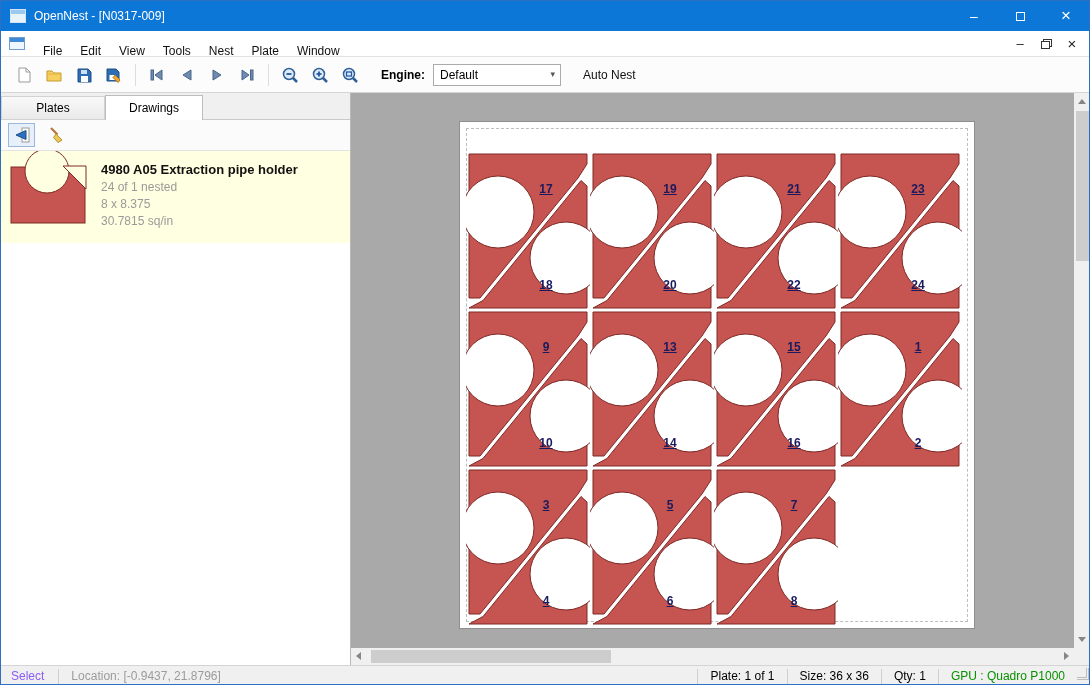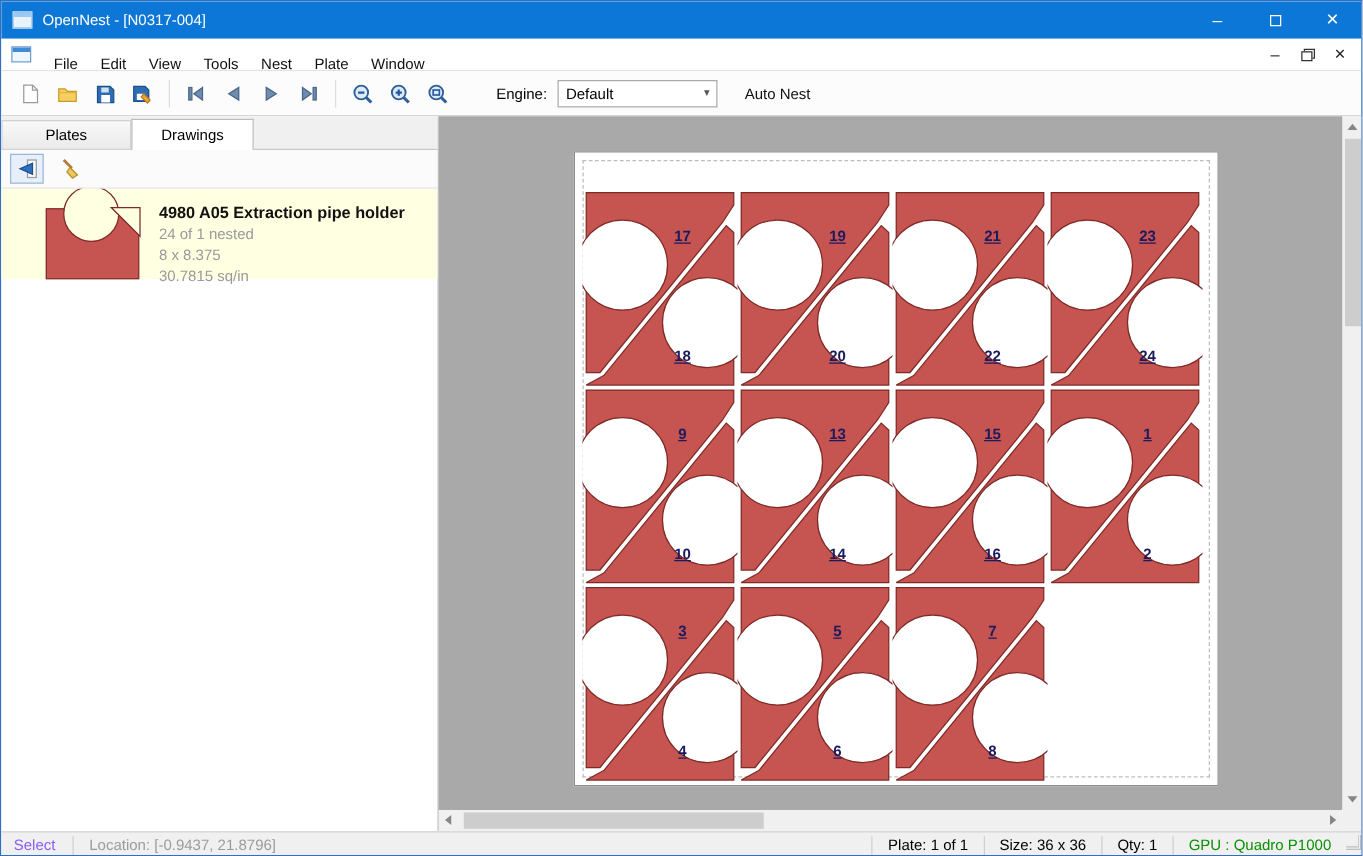--- a/index.html
+++ b/index.html
@@ -22,35 +22,35 @@
   .menu-item{padding:0 9px;height:26px;line-height:25px;color:#111;margin-top:16px;}
   .menu-controls{margin-left:auto;display:flex;align-items:center;height:26px;padding-right:4px;}
   .mc-btn{width:26px;height:22px;display:flex;align-items:center;justify-content:center;color:#222;font-size:13px;}
   .restore-icon{position:relative;width:11px;height:10px;display:inline-block;}
   .restore-icon::before{content:"";position:absolute;right:0;top:0;width:7px;height:6px;border:1px solid #333;}
   .restore-icon::after{content:"";position:absolute;left:0;bottom:0;width:7px;height:6px;border:1px solid #333;background:#fff;}
   
   .toolbar{position:absolute;left:0;top:56px;right:0;height:36px;background:#fcfcfc;border-bottom:1px solid #d5d5d5;display:flex;align-items:center;padding-left:8px;}
   .tool-btn{width:30px;height:28px;display:flex;align-items:center;justify-content:center;}
   .tool-sep{width:1px;height:22px;background:#ddd;margin:0 6px;}
-  .engine-label{font-weight:normal;margin-left:32px;}
+  .engine-label{font-weight:bold;margin-left:16px;}
   .combo{margin-left:8px;width:128px;height:22px;border:1px solid #ababab;background:#fff;display:flex;align-items:center;position:relative;}
   .combo-value{padding-left:6px;}
   .combo-caret{position:absolute;right:5px;top:5px;font-size:9px;color:#555;line-height:1;}
   .autonest{margin-left:22px;color:#111;}
   
   .sidebar{position:absolute;left:0;top:92px;width:350px;height:572px;background:#fff;border-right:1px solid #b9b9b9;}
   .tabstrip{position:absolute;left:0;top:0;right:0;height:27px;background:#f0f0f0;border-bottom:1px solid #c9c9c9;}
   .tab{position:absolute;text-align:center;}
   .tab-plates{left:0;top:3px;width:104px;height:24px;line-height:22px;background:linear-gradient(#f9f9f9,#eaeaea);border:1px solid #d2d2d2;}
   .tab-drawings{left:104px;top:2px;width:98px;height:25px;line-height:24px;background:#fff;border:1px solid #bdbdbd;border-bottom:none;z-index:2;}
   .panel-toolbar{position:absolute;left:0;top:27px;right:0;height:31px;background:#fbfbfb;border-bottom:1px solid #e3e3e3;display:flex;align-items:center;padding-left:7px;gap:7px;}
   .ptool-btn{width:27px;height:24px;display:flex;align-items:center;justify-content:center;}
   .ptool-btn.bordered{border:1px solid #9cb8d8;background:#e7f0fa;}
-  .drawing-item{position:absolute;left:0;top:58px;right:0;height:72px;background:#ffffe1;display:flex;justify-content:center;}
+  .drawing-item{position:absolute;left:0;top:58px;right:0;height:92px;background:#ffffe1;display:flex;}
   .thumb{width:100px;height:92px;position:relative;flex:none;}
   .item-text{padding-top:11px;}
   .item-title{font-size:13px;font-weight:bold;color:#111;}
   .item-line{font-size:12px;color:#9a9a9a;margin-top:3px;}
   
   .canvas{position:absolute;left:350px;top:92px;width:723px;height:555px;background:#a9a9a9;overflow:hidden;}
   .plate{position:absolute;left:108px;top:28px;width:516px;height:508px;background:#fff;border:1px solid #8f8f8f;}
   .plate-margin{position:absolute;left:6px;top:6px;right:6px;bottom:6px;border:1px dashed #bdbdbd;}
   .nest-grid{position:absolute;left:6px;top:30px;width:496px;height:474px;display:grid;grid-template-columns:repeat(4,124px);grid-template-rows:repeat(3,158px);}
   .cell{position:relative;width:124px;height:158px;}
@@ -95,21 +95,21 @@
         <path class="part" d="M3,2 L121,2 L121,12 L112,26 L14,146 L3,146 Z"></path>
         <path class="part" d="M121,34 L121,156 L3,156 L17,148.5 L115,28.5 Z"></path>
         <circle class="notch" cx="32" cy="60" r="36"></circle>
         <circle class="notch" cx="100" cy="106" r="36"></circle>
       </g>
     </defs>
   </svg>
 
   <div class="titlebar">
     <span class="app-icon"></span>
-    <span class="title-text">OpenNest - [N0317-004]</span>
+    <span class="title-text">OpenNest - [N0317-009]</span>
     <div class="tb-controls">
       <span class="tb-btn">–</span>
       <span class="tb-btn">
           <span class="max-box"></span>
         </span>
       <span class="tb-btn" style="font-size:17px">×</span>
     </div>
   </div>
 
   <div class="menubar">

